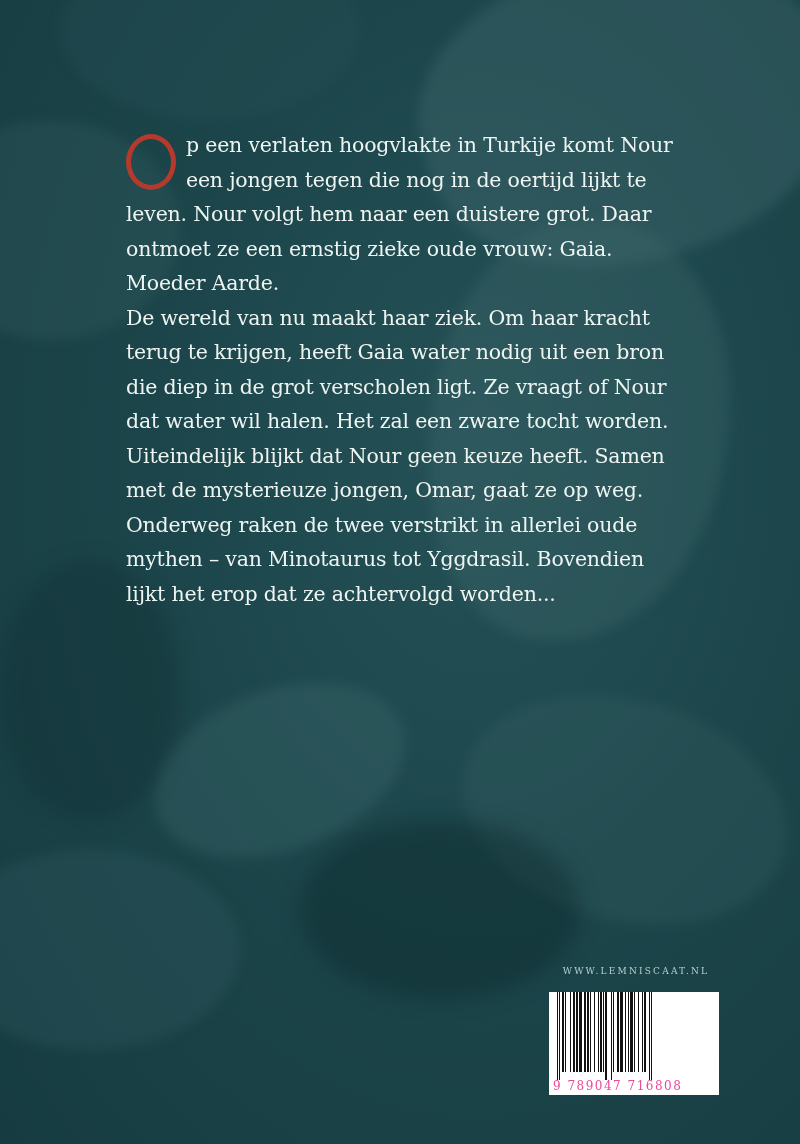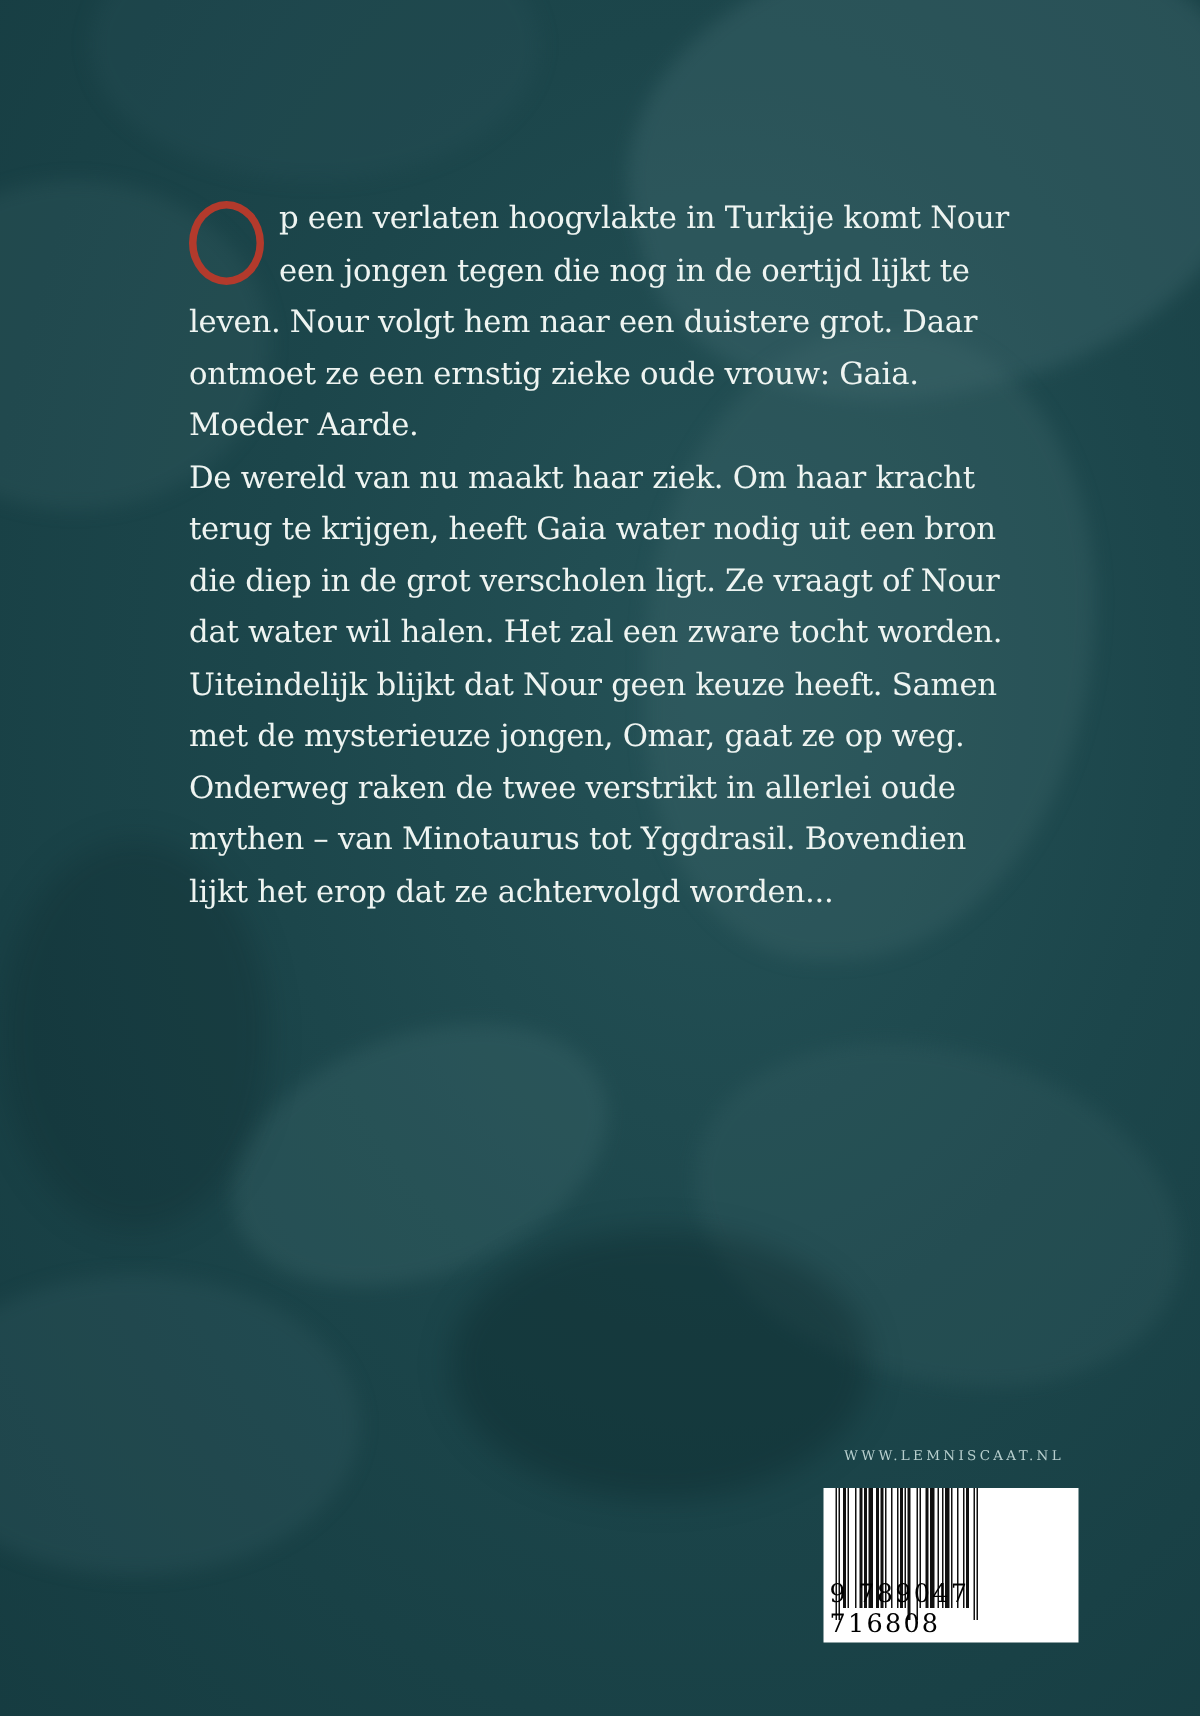--- a/index.html
+++ b/index.html
@@ -38,21 +38,21 @@
   }
   .barcode {
     position:absolute; left:549px; top:992px; width:170px; height:103px;
     background:#ffffff;
   }
   .bars { position:absolute; left:8px; top:0; width:154px; height:88px; display:flex; align-items:flex-start; }
   .bars span { display:block; background:#111; height:80px; }
   .bars span.g { height:88px; }
   .isbn {
     position:absolute; left:0; right:0; bottom:2px; padding-left:4px;
-    font-family:"DejaVu Serif", serif; font-size:17px; color:#000000; letter-spacing:1.5px;
+    font-family:"DejaVu Serif", serif; font-size:12px; color:#ec4899; letter-spacing:1.5px;
   }
 </style>
 </head>
 <body>
 
 <div class="cover">
   <div class="blob b7"></div>
   <div class="blob b1"></div>
   <div class="blob b2"></div>
   <div class="blob b3"></div>

